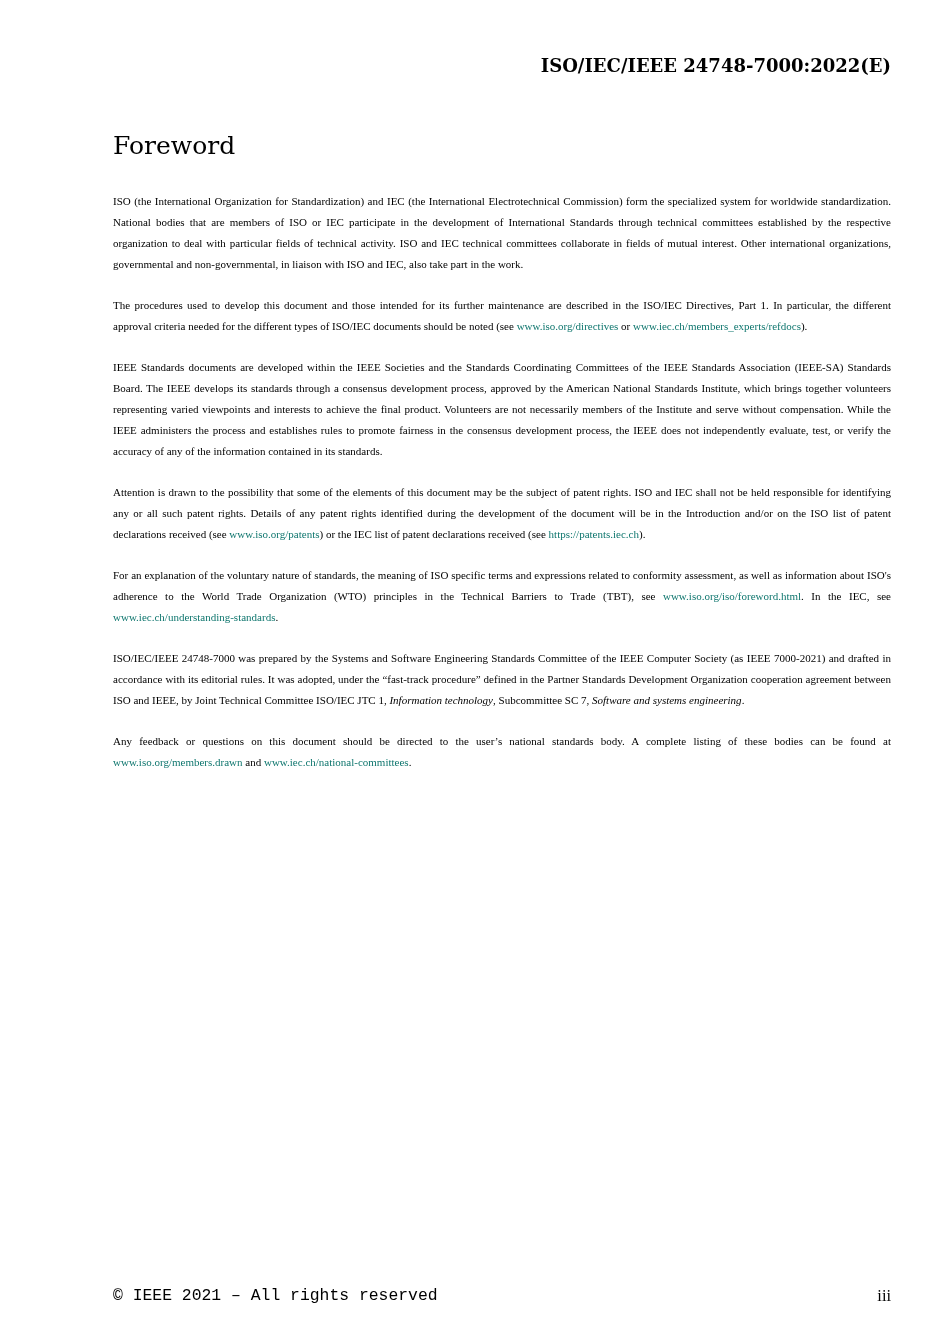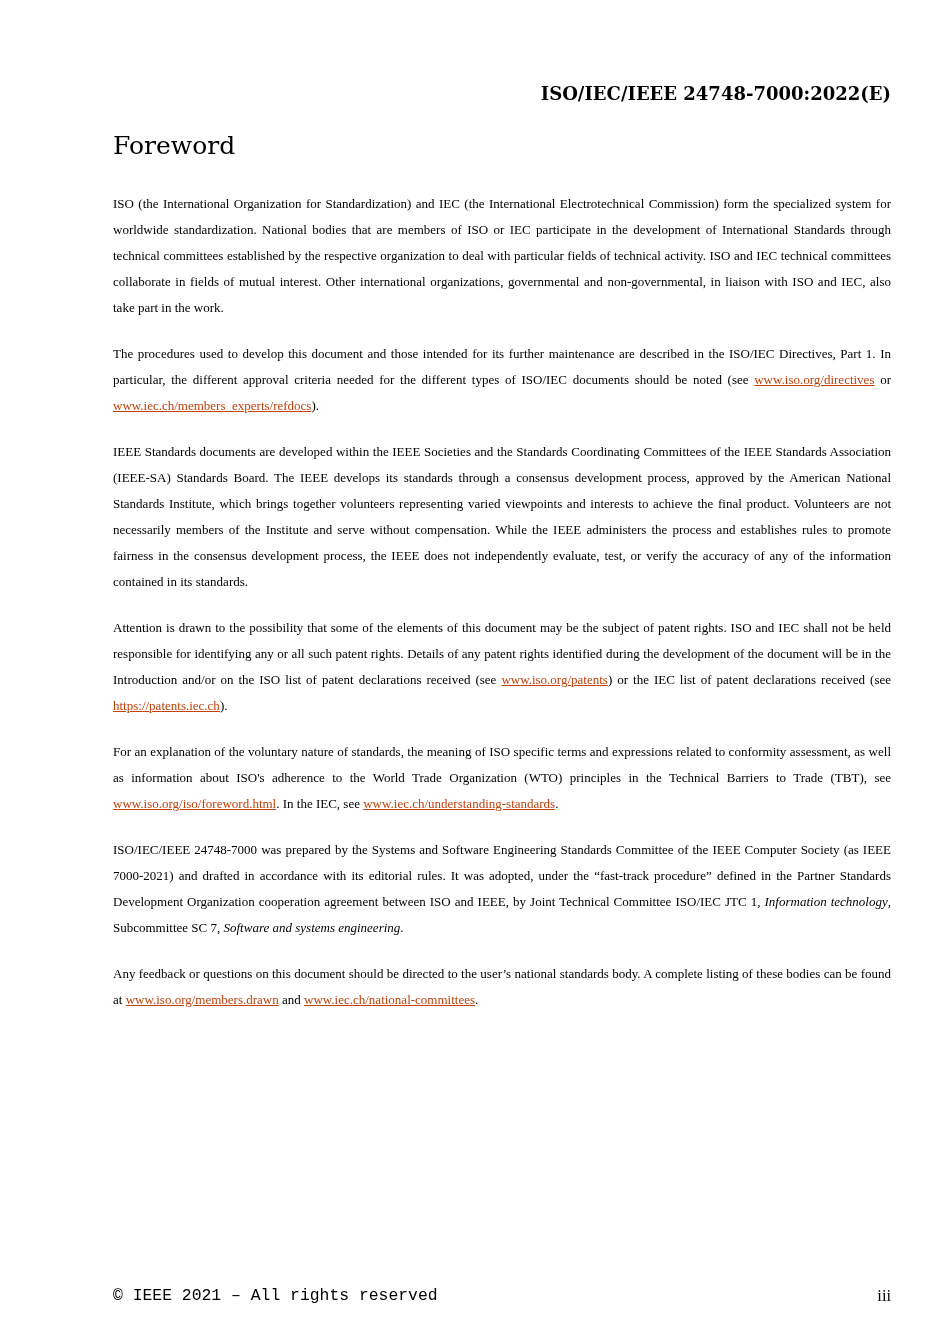--- a/index.html
+++ b/index.html
@@ -1,24 +1,24 @@
 <!DOCTYPE html>
 <html><head>
 <meta charset="utf-8">
 <style>
   html, body { margin: 0; padding: 0; background: #ffffff; }
   body { width: 950px; height: 1344px; position: relative; overflow: hidden;
          font-family: "Liberation Serif", "DejaVu Serif", serif; color: #000; }
   .header-id { position: absolute; top: 55px; right: 59px; font-weight: bold; font-size: 18px;
-               font-family: "DejaVu Serif", serif; letter-spacing: 0px; margin-top: 28px; }
+               font-family: "DejaVu Serif", serif; letter-spacing: 0px; }
   .title { position: absolute; top: 131px; left: 113px; margin: 0; font-size: 25px; font-weight: normal;
            font-family: "DejaVu Serif", serif; }
   .body { position: absolute; top: 191px; left: 113px; width: 778px; }
-  .para { margin: 0 0 20px 0; font-size: 13px; line-height: 26px; text-align: justify; }
-  a.link { color: #c2410c; text-decoration: underline; }
+  .para { margin: 0 0 20px 0; font-size: 11px; line-height: 21px; text-align: justify; }
+  a.link { color: #0f766e; }
   i { }
   .footer-left { position: absolute; top: 1286px; left: 113px; font-size: 16.4px; font-family: Liberation Mono, monospace; }
   .footer-right { position: absolute; top: 1286px; right: 59px; font-size: 16.4px; }
 </style>
 </head>
 <body>
 
 <div class="header-id">ISO/IEC/IEEE 24748-7000:2022(E)</div>
 
 <h1 class="title">Foreword</h1>

